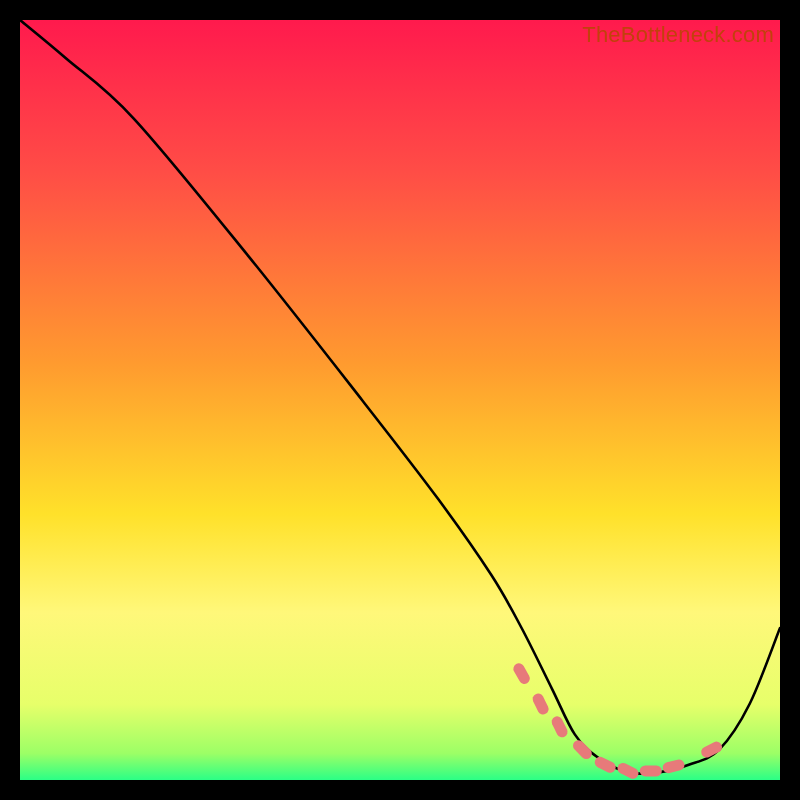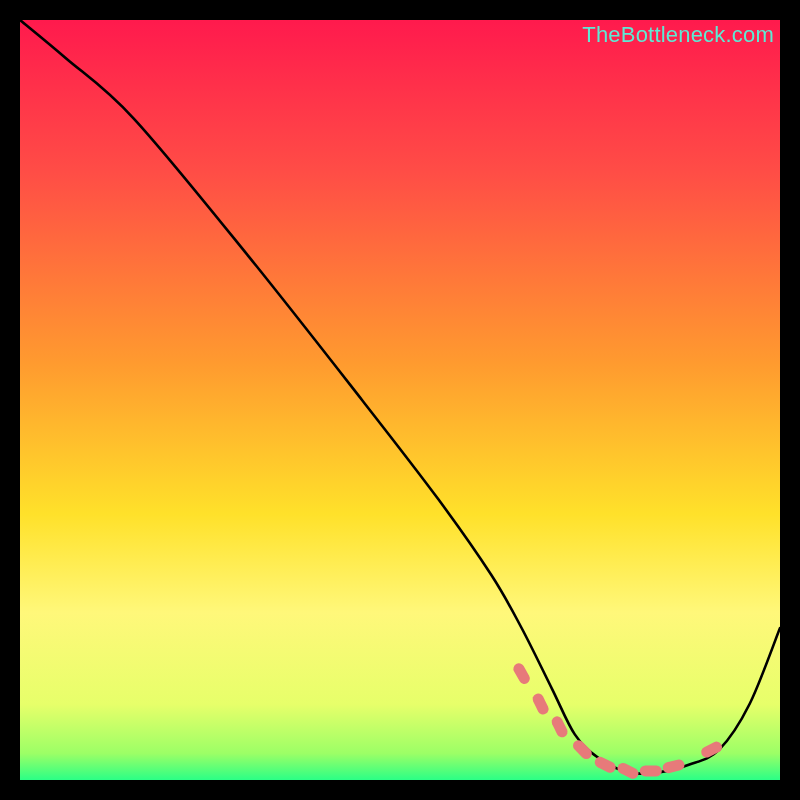--- a/index.html
+++ b/index.html
@@ -23,21 +23,21 @@
     left: 20px;
     top: 20px;
     width: 760px;
     height: 760px;
     overflow: hidden;
   }
   .watermark {
     position: absolute;
     top: 2px;
     right: 6px;
-    color: #5eead4;
+    color: #c2410c;
     font-size: 22px;
     font-weight: 500;
     letter-spacing: 0.2px;
     z-index: 50;
   }
   svg {
     display: block;
   }
 </style>
 </head>

